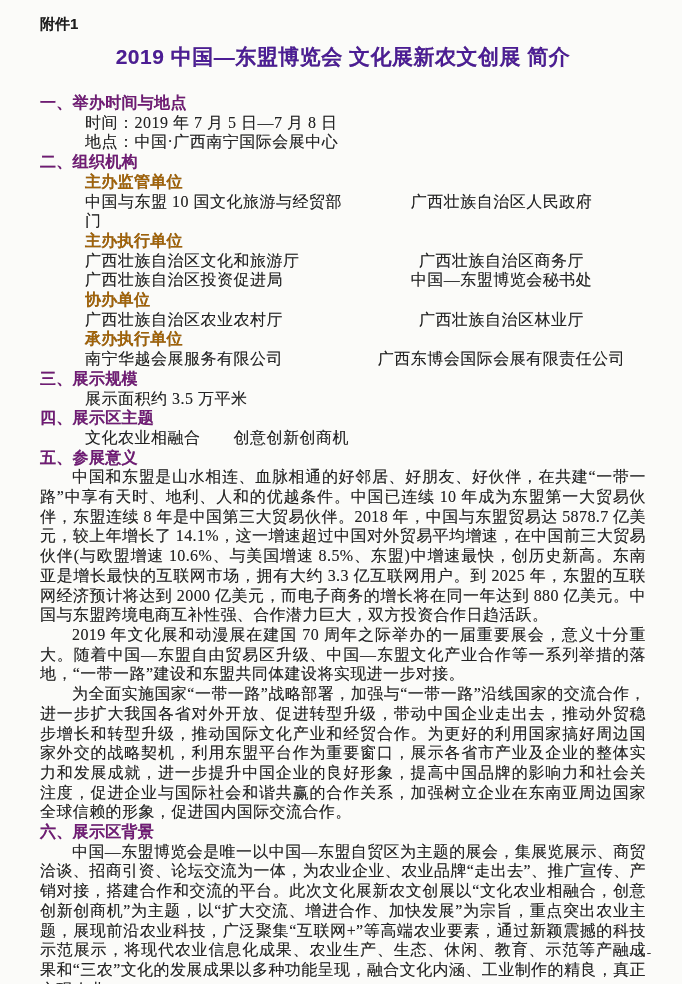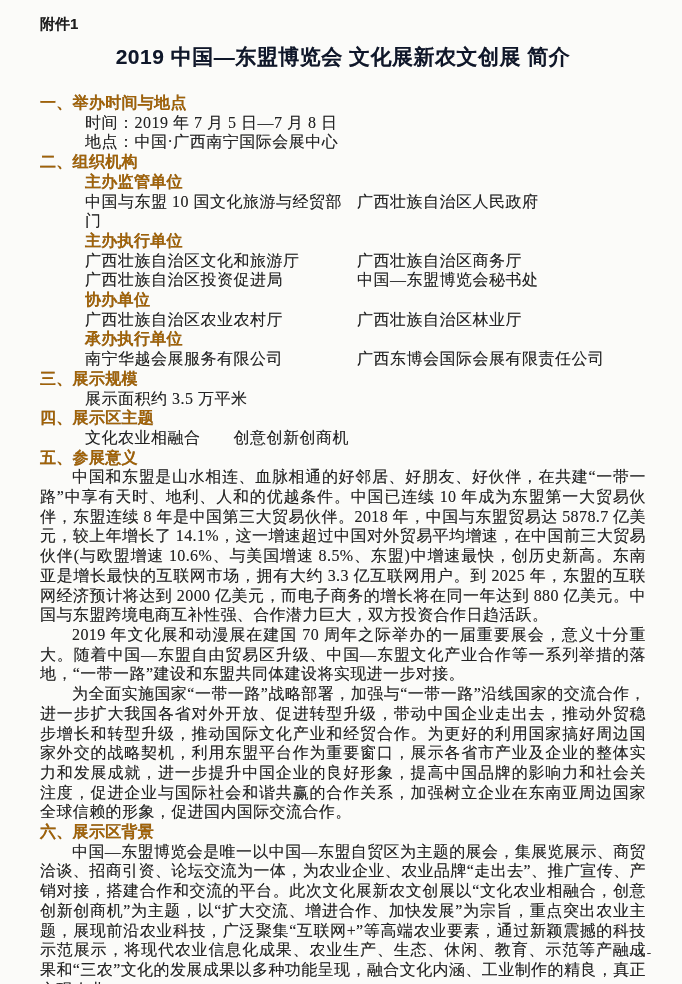--- a/index.html
+++ b/index.html
@@ -23,44 +23,44 @@
     line-height: 22px;
     color: #1c1c1c;
   }
   .doc-title {
     margin: 9px 0 23px 0;
     text-align: center;
     font-family: "Liberation Sans", "DejaVu Sans", sans-serif;
     font-weight: 700;
     font-size: 21px;
     line-height: 26px;
-    color: #0f172a;
+    color: #4c1d95;
     letter-spacing: 0.5px;
   }
   .content {
     font-size: 16px;
     line-height: 19.7px;
   }
   .sec-heading {
     font-family: "Liberation Sans", "DejaVu Sans", sans-serif;
     font-weight: 700;
-    color: #a16207;
+    color: #701a75;
     letter-spacing: 0.3px;
   }
   .group-label {
     font-family: "Liberation Sans", "DejaVu Sans", sans-serif;
     font-weight: 700;
     color: #a16207;
     padding-left: 45px;
     letter-spacing: 0.3px;
   }
   .detail-line { padding-left: 45px; letter-spacing: 0.5px; }
   .org-row { display: flex; padding-left: 45px; letter-spacing: 0.5px; }
   .org-left { flex: none; width: 272px; }
-  .org-right { flex: 1; }
+  .org-right { flex: 1; text-align: center; }
   .para {
     text-align: justify;
     text-indent: 2em;
     letter-spacing: 0.4px;
   }
   .page-number {
     position: absolute;
     right: 31px;
     bottom: 23px;
     font-size: 13px;

